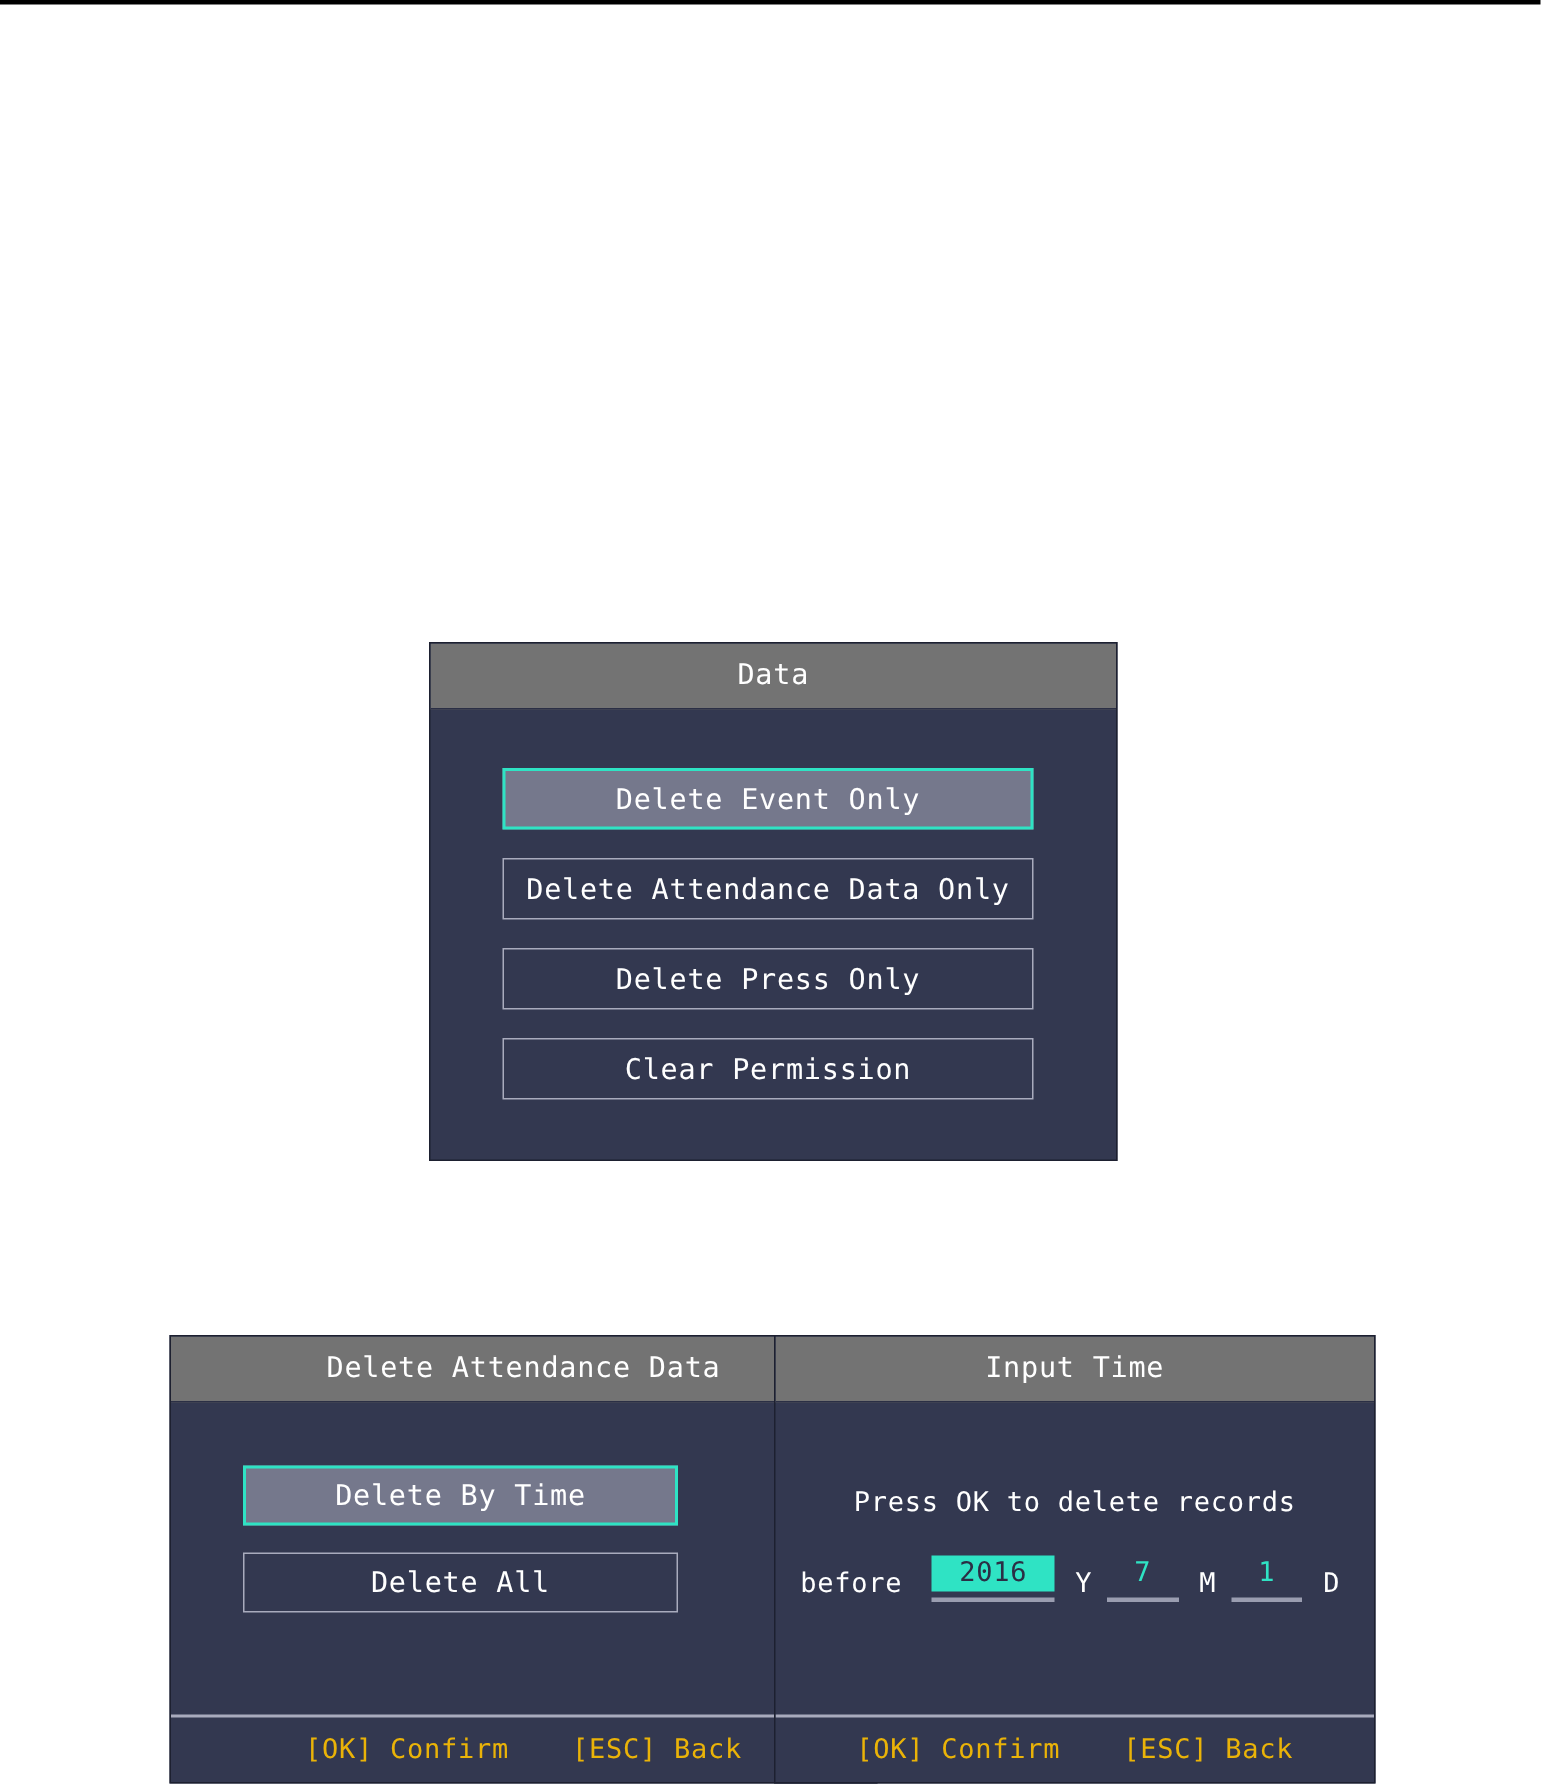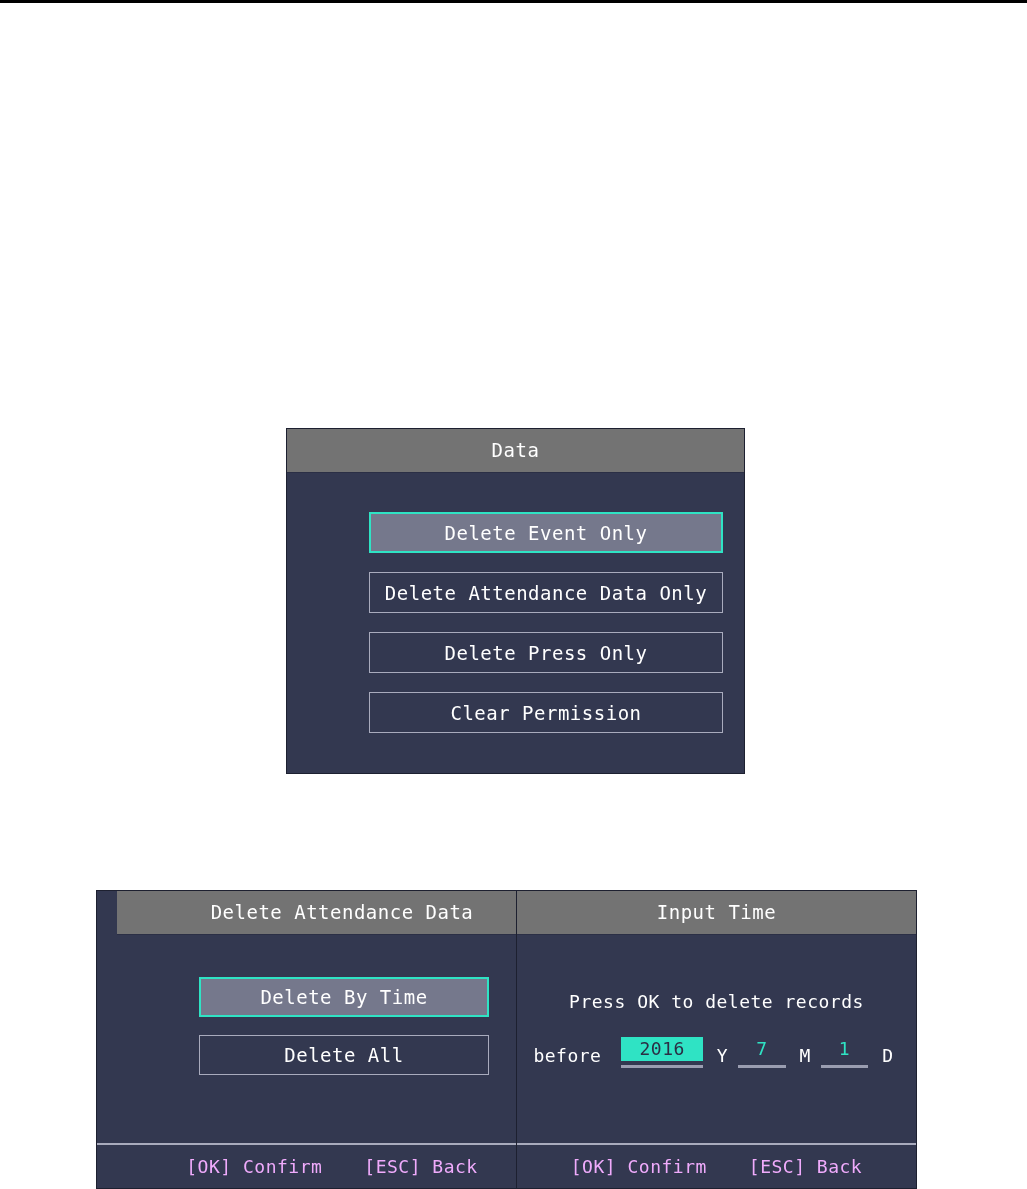--- a/index.html
+++ b/index.html
@@ -55,21 +55,20 @@
     box-sizing: border-box;
     display: flex;
     align-items: center;
     justify-content: center;
     color: #ffffff;
     font-size: 19px;
     letter-spacing: 0.5px;
     white-space: nowrap;
     background: transparent;
     border: 1px solid #a9abbd;
-    margin-left: 34px;
   }
   .btn.selected {
     background: #75788c;
     border: 2px solid #2fe3c4;
   }
 
   
   #panel-data {
     left: 286px;
     top: 428px;
@@ -77,25 +76,24 @@
     height: 346px;
   }
   #panel-data .btn { left: 48px; width: 354px; height: 41px; }
   #panel-data .b0 { top: 39px; }
   #panel-data .b1 { top: 99px; }
   #panel-data .b2 { top: 159px; }
   #panel-data .b3 { top: 219px; }
 
   
   #panel-delete-att {
-    left: 96px;
+    left: 113px;
     top: 890px;
     width: 472px;
     height: 299px;
-    padding-left: 20px;
   }
   #panel-delete-att .btn { left: 48px; width: 290px; height: 40px; }
   #panel-delete-att .b0 { top: 42px; }
   #panel-delete-att .b1 { top: 100px; }
 
   
   #panel-input-time {
     left: 516px;
     top: 890px;
     width: 401px;
@@ -162,21 +160,21 @@
     left: 0;
     bottom: 0;
     width: 100%;
     height: 45px;
     border-top: 2px solid #a9abbd;
     box-sizing: border-box;
     display: flex;
     align-items: center;
     justify-content: center;
     gap: 42px;
-    color: #f0abfc;
+    color: #eab308;
     font-size: 18px;
     letter-spacing: 0.5px;
     white-space: nowrap;
   }
 </style>
 </head>
 <body>
 
 <div class="top-strip"></div>
 

